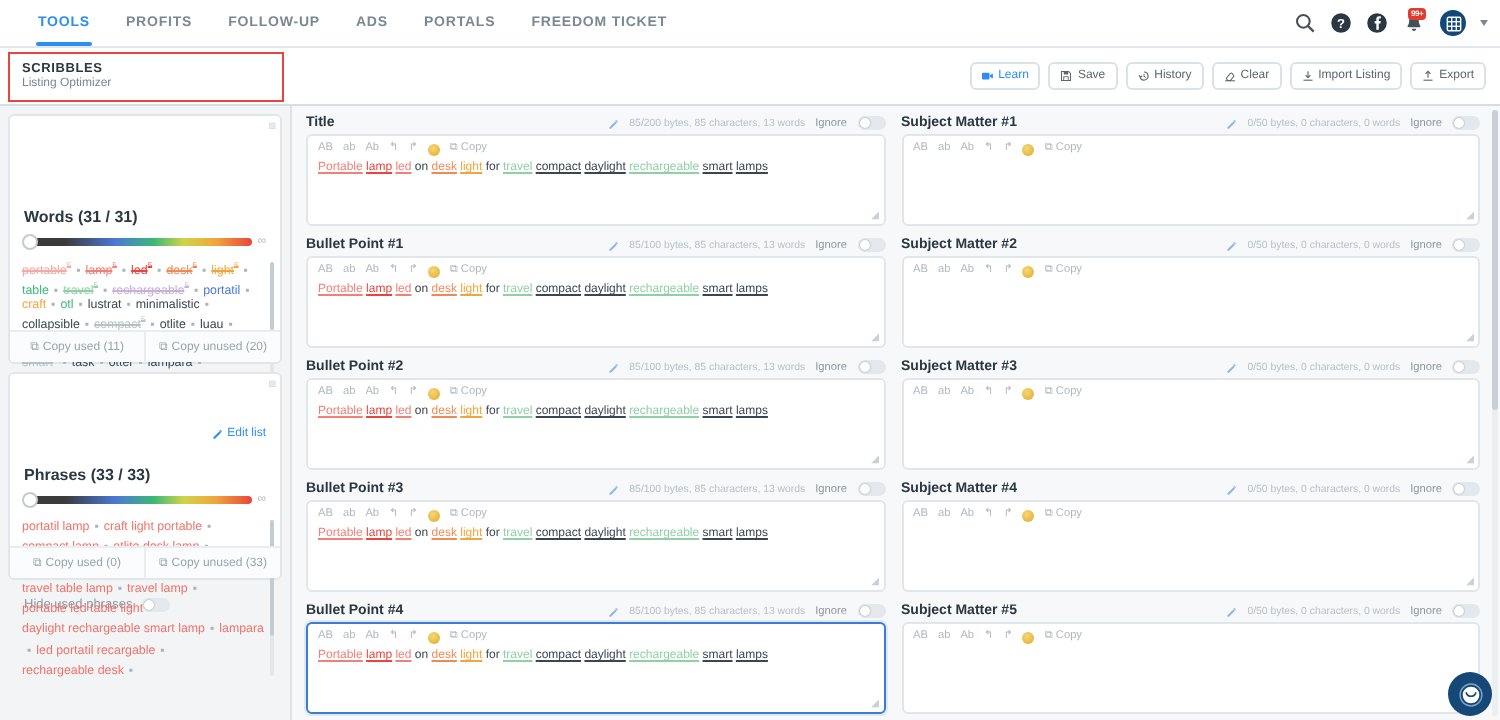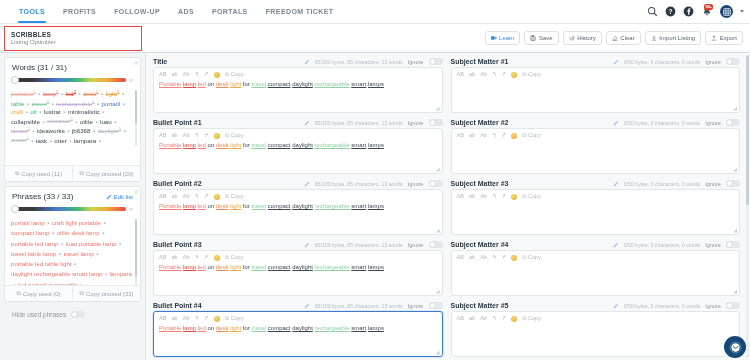--- a/index.html
+++ b/index.html
@@ -71,21 +71,21 @@
 
   
   .sidebar { width: 145px; padding: 4px 4px 0 4px; flex-shrink: 0; }
   .card {
     background: #fff; border: 1px solid #e1e6eb; border-radius: 3px;
     position: relative; margin-bottom: 4px;
   }
   .card-head {
     display: flex; align-items: center; padding: 5px 7px 2px 7px;
   }
-  .card-title { font-size: 8px; font-weight: 400; color: #2b3742; }
+  .card-title { font-size: 8px; font-weight: 700; color: #2b3742; margin-top: 41px; }
   .edit-list {
     margin-left: auto; font-size: 6px; color: #2c8ef0; display: flex;
     align-items: center; gap: 2px; cursor: pointer;
   }
   .slider-row { padding: 3px 7px 4px 7px; display: flex; align-items: center; gap: 3px; }
   .slider-track {
     flex: 1; height: 4px; border-radius: 2px; position: relative;
     background: linear-gradient(to right,#3b3b3b 0%,#3b3b3b 18%,#4b79d4 40%,
       #3cb878 57%,#cfd447 70%,#f0a63c 84%,#e8453c 100%);
   }
@@ -374,21 +374,21 @@
           <span>⧉</span>
           <span>Copy used (11)</span>
         </div>
         <div class="cpbtn">
           <span>⧉</span>
           <span>Copy unused (20)</span>
         </div>
       </div>
     </div>
 
-    <div class="card" style="height:116px">
+    <div class="card" style="height:104px">
       <span class="corner-res">▧</span>
       <div class="card-head">
         <span class="card-title">Phrases (33 / 33)</span>
         <span class="edit-list">
           <svg style="width:6px;height:6px" viewBox="0 0 16 16">
             <path d="M2 12.3l8-8 2 2-8 8H2z" fill="#2c8ef0"></path>
               <path d="M11 2.2l2.4 2.4-1.2 1.2-2.4-2.4z" fill="#2c8ef0"></path>
           </svg>
           <span>Edit list</span>
         </span>

